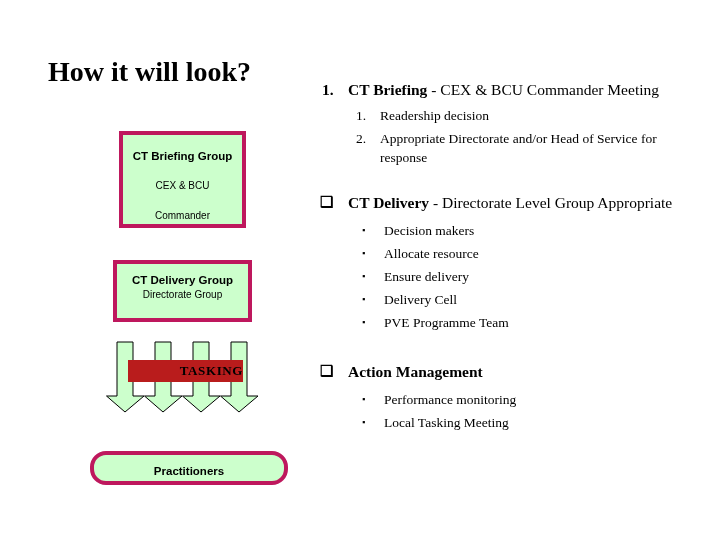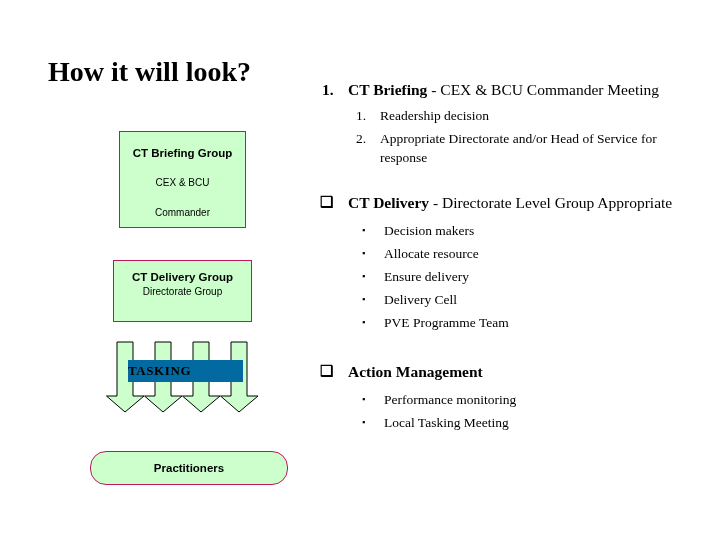--- a/index.html
+++ b/index.html
@@ -33,21 +33,21 @@
     font-size: 28px;
     line-height: 34px;
     color: #000000;
     letter-spacing: 0px;
   }
 
   
   .flow-box {
     position: absolute;
     background: #ccffcc;
-    border: 1px solid #be185d;
+    border: 4px solid #be185d;
     box-sizing: border-box;
     font-family: "Liberation Sans", sans-serif;
     color: #000000;
     text-align: center;
   }
 
   #box-briefing {
     left: 119px;
     top: 131px;
     width: 127px;
@@ -100,24 +100,24 @@
     height: 74px;
   }
 
   
   #tasking-band {
     position: absolute;
     left: 128px;
     top: 360px;
     width: 115px;
     height: 22px;
-    background: #0369a1;
+    background: #b91c1c;
     display: flex;
     align-items: center;
-    justify-content: flex-start;
+    justify-content: flex-end;
   }
   #tasking-label {
     font-family: "Liberation Serif", serif;
     font-weight: bold;
     font-size: 13px;
     letter-spacing: 0.6px;
     color: #000000;
     white-space: nowrap;
   }
 

